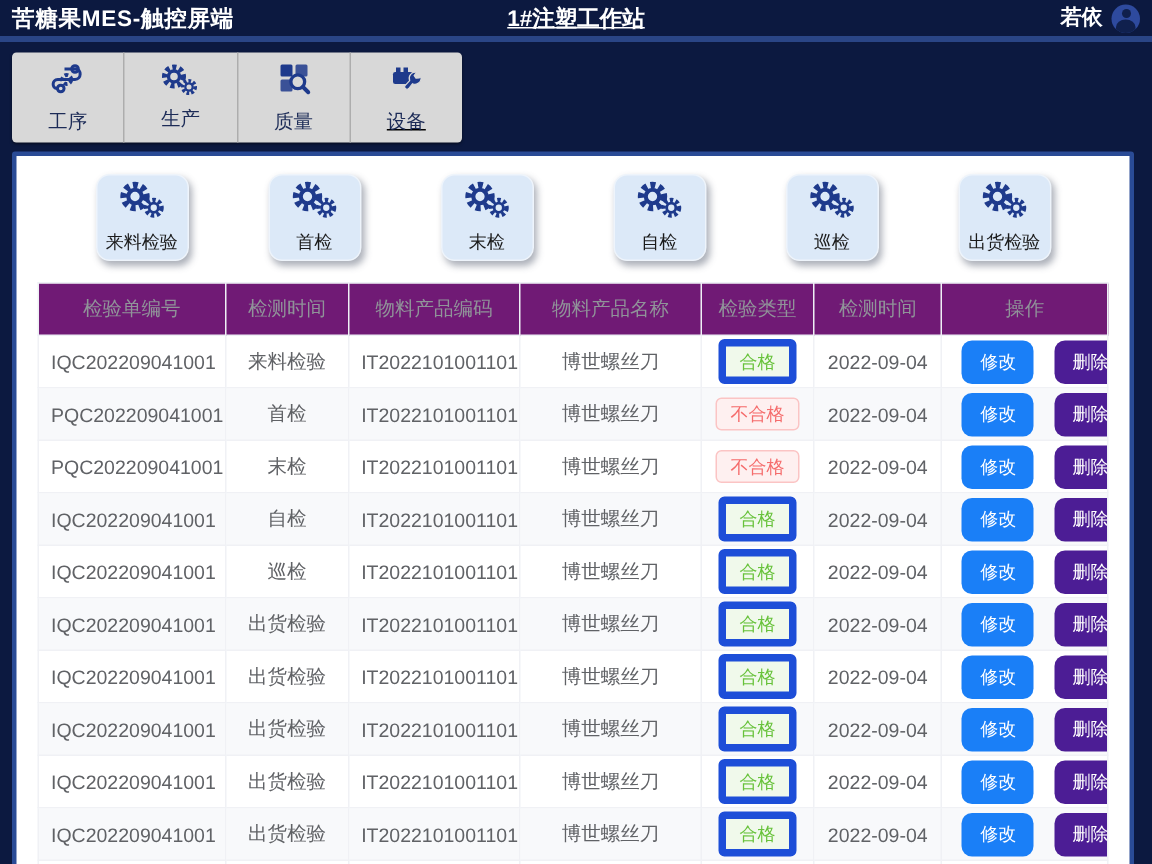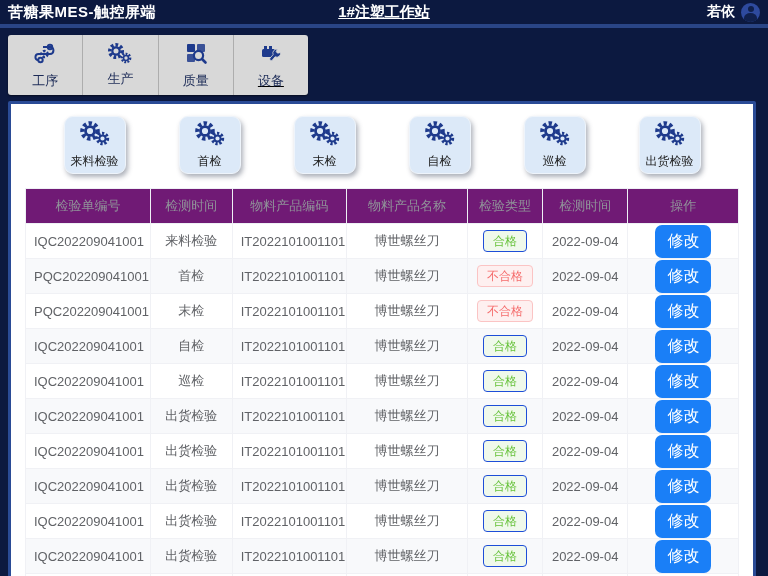--- a/index.html
+++ b/index.html
@@ -79,26 +79,26 @@
     border:1px solid #f0f1f5; text-align:center; overflow:hidden; white-space:nowrap;
   }
   .qc tr:nth-child(even) td { background:#f8f9fb; }
   .qc td.al { text-align:center; }
   .col-order{width:17.5%;} .col-type{width:11.5%;} .col-code{width:16%;}
   .col-name{width:17%;} .col-result{width:10.5%;} .col-time{width:12%;} .col-op{width:15.5%;}
 
   .badge {
     display:inline-block; padding:3px 9px; border-radius:4px; font-size:12px; line-height:1.2;
   }
-  .badge.pass { color:#67c23a; background:#f0f9eb; border:1px solid #1d4ed8; }
+  .badge.pass { color:#67c23a; background:#f0f9eb; border:5px solid #1d4ed8; }
   .badge.fail { color:#f56c6c; background:#fef0f0; border:1px solid #fbc4c4; }
 
   .op-btn {
-    border:none; color:#fff; font-size:16px; padding:6px 12px;
-    border-radius:7px; cursor:pointer; margin:0 19px;
+    border:none; color:#fff; font-size:12px; padding:6px 12px;
+    border-radius:7px; cursor:pointer; margin:0 5px;
     font-family:inherit;
   }
   .op-btn.edit { background:#1a7ff7; }
   .op-btn.del  { background:#4c1d95; }
 </style>
 </head>
 <body>
 
 <svg width="0" height="0" style="position:absolute">
   <defs>

